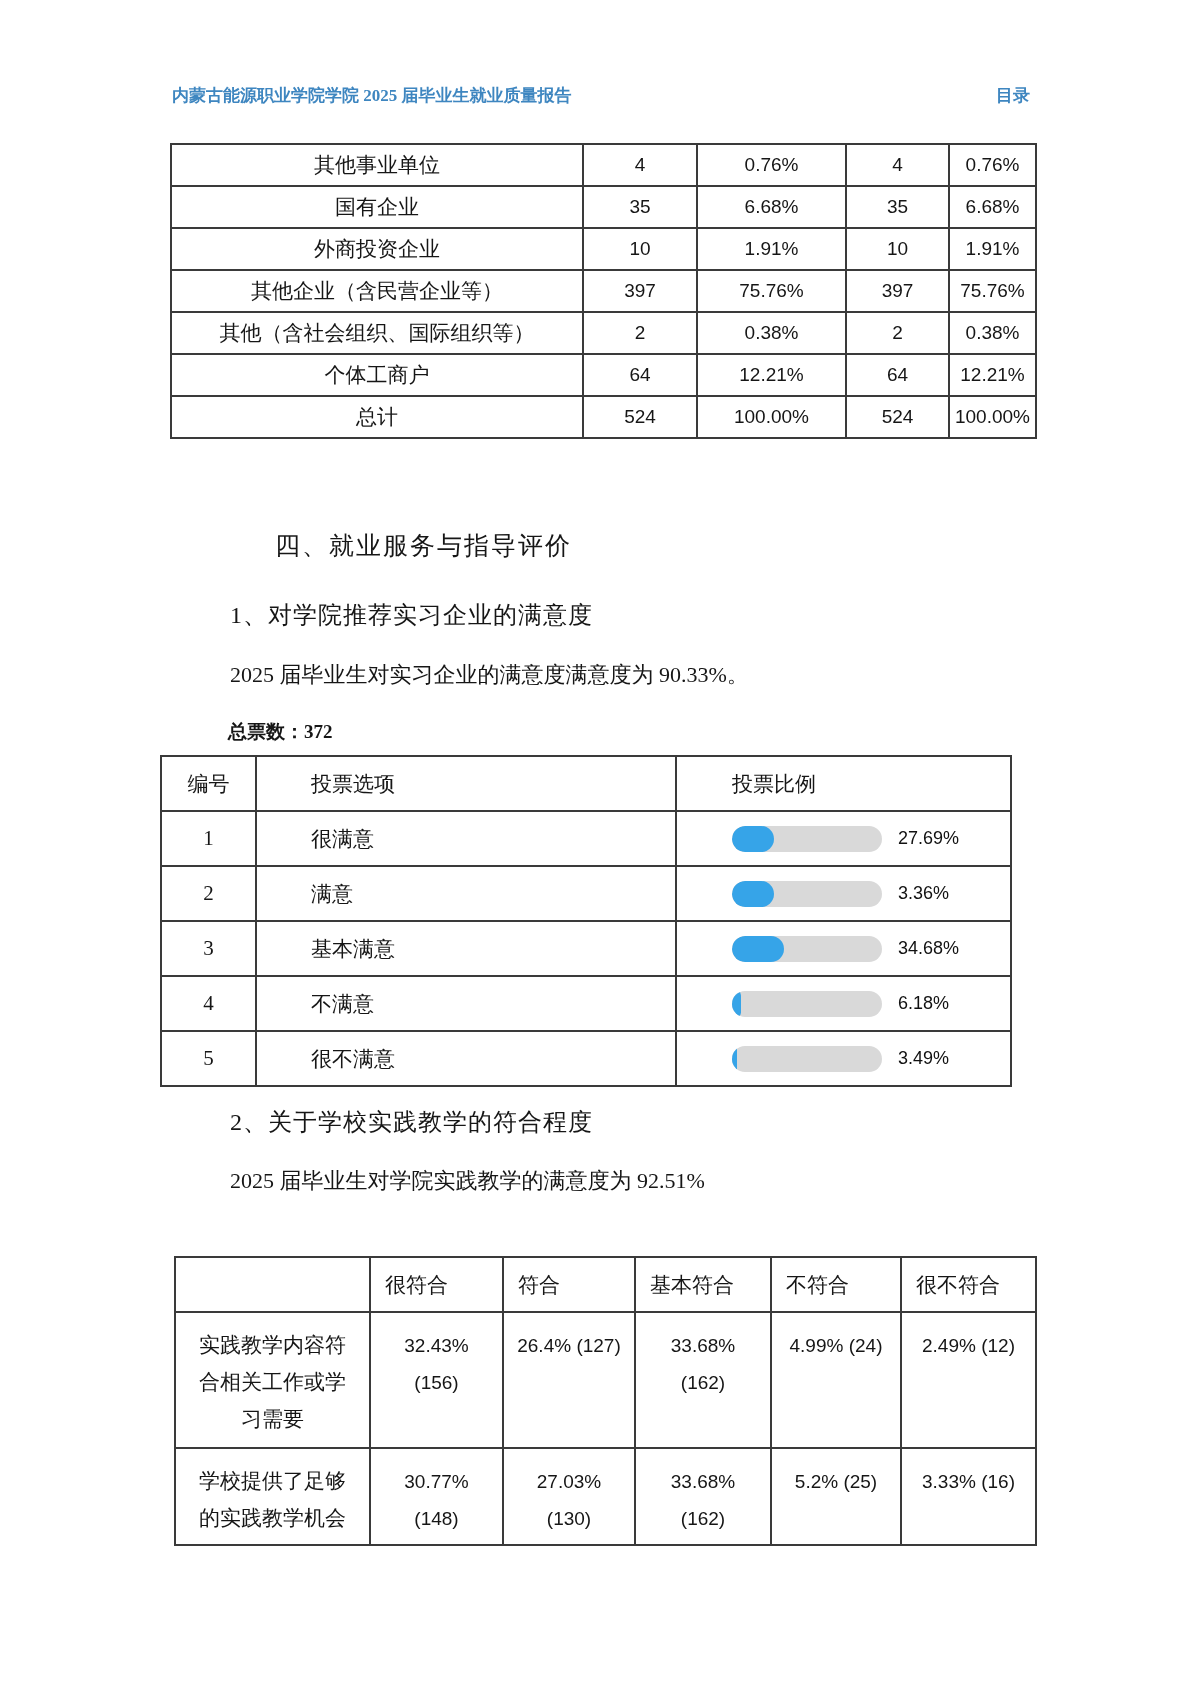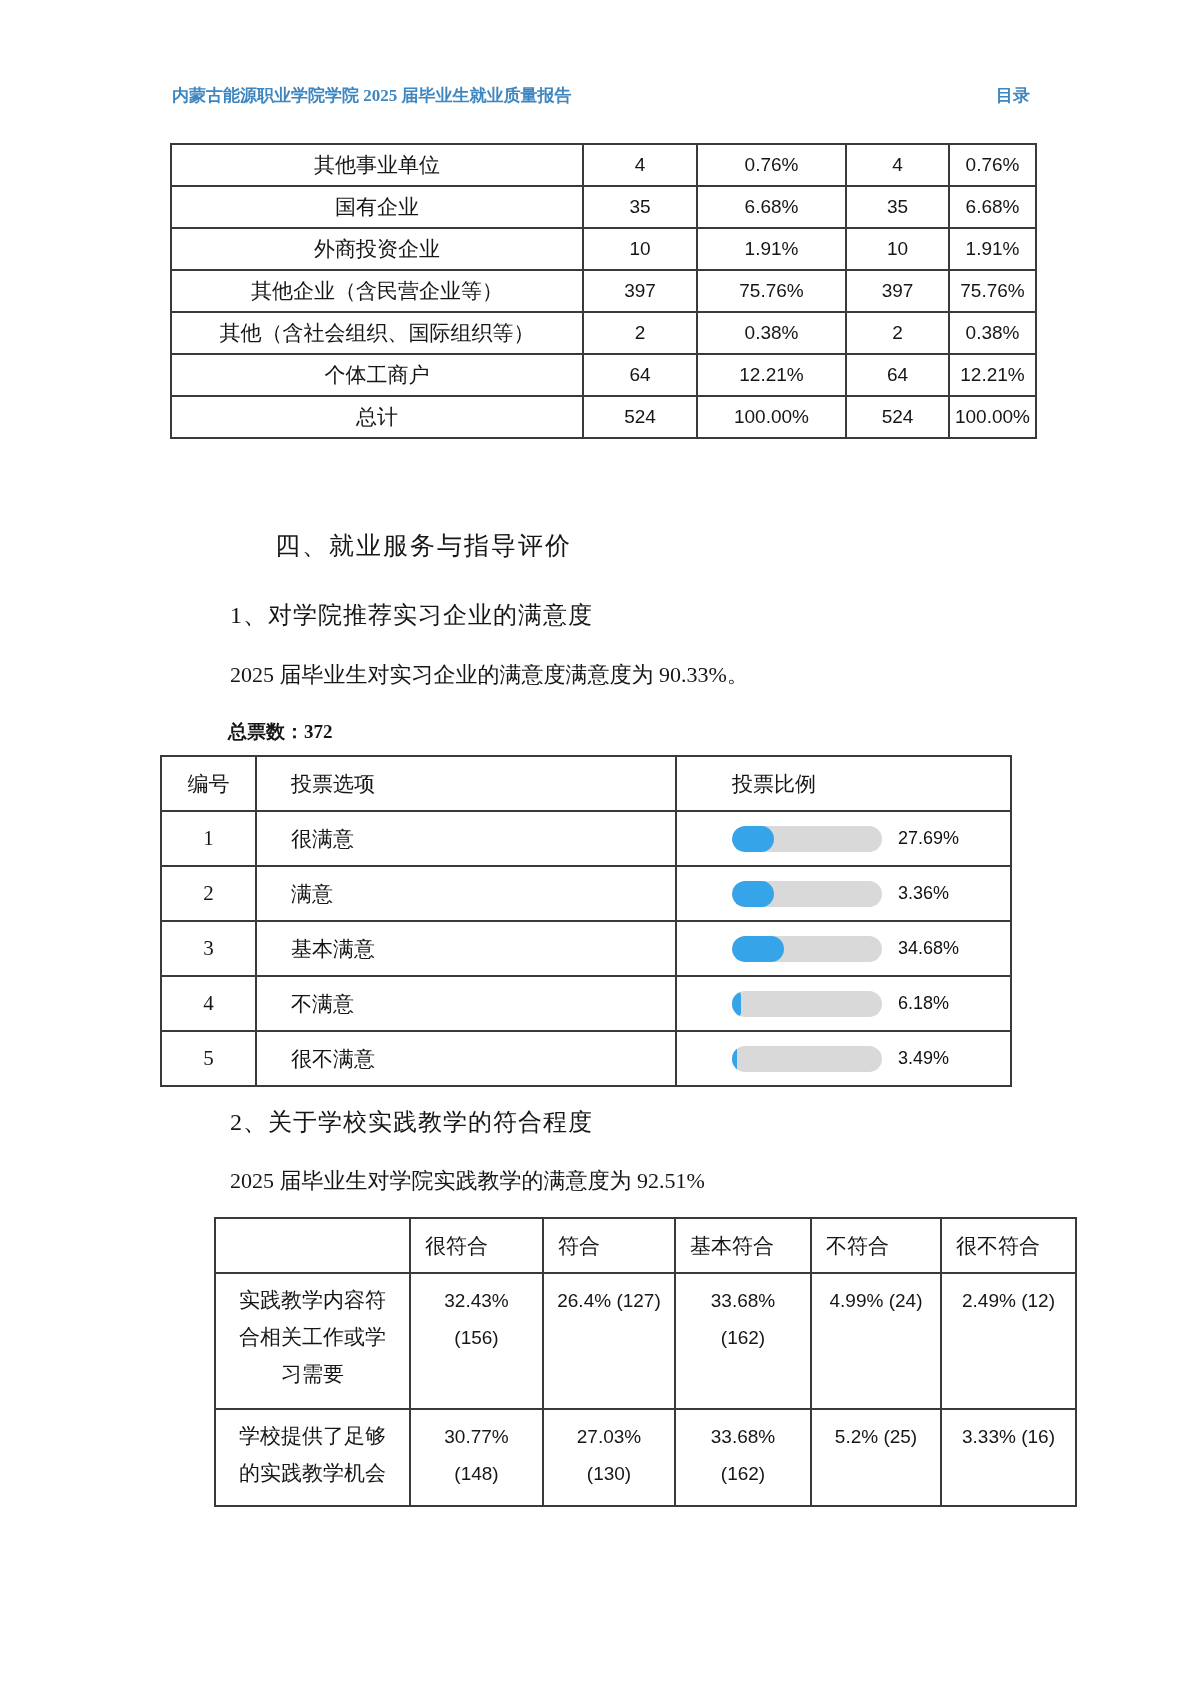--- a/index.html
+++ b/index.html
@@ -25,32 +25,32 @@
   .par1 { position:absolute; left:230px; top:660px;  font-size:22px; }
   .tot  { position:absolute; left:228px; top:719px;  font-size:19px; font-weight:bold; }
   .sub2 { position:absolute; left:230px; top:1106px; font-size:24px; letter-spacing:1px; }
   .par2 { position:absolute; left:230px; top:1166px; font-size:22px; }
 
   
   .vt { position:absolute; left:160px; top:755px; width:850px; }
   .vt th { height:55px; font-size:21px; vertical-align:middle; }
   .vt td { height:55px; font-size:21px; vertical-align:middle;text-align:center; }
   .vt .c-no { text-align:center; }
-  .vt .c-opt { text-align:left; padding-left:34px; }
+  .vt .c-opt { text-align:left; padding-left:54px; }
   .vt .c-bar { padding-left:55px; }
   .vt th.c-opt, .vt th.c-bar { text-align:left; }
   .barwrap { display:flex; align-items:center; }
   .track { width:150px; height:26px; background:#d9d9d9; border-radius:13px; overflow:hidden; flex:none; }
   .fill  { height:26px; background:#36a4e8; border-radius:13px; }
   .pct   { margin-left:16px; font-family:"Liberation Sans", sans-serif; font-size:18px; color:#111; }
 
   
-  .pt { position:absolute; left:174px; top:1217px; width:861px;margin-left:40px; }
+  .pt { position:absolute; left:174px; top:1256px; width:861px; }
   .pt th { height:55px; text-align:left; padding-left:14px; font-size:21px; vertical-align:middle; }
-  .pt td { text-align:center; vertical-align:top; padding-top:8px; line-height:37px; font-size:21px; }
+  .pt td { text-align:center; vertical-align:top; padding-top:14px; line-height:37px; font-size:21px; }
   .pt tr.r1 td { height:136px; }
   .pt tr.r2 td { height:97px; }
   .pt td .vnum { font-family:"Liberation Sans", sans-serif; font-size:19px; }
 </style>
 </head>
 <body>
 
 <div class="page">
 
   <div class="header">

